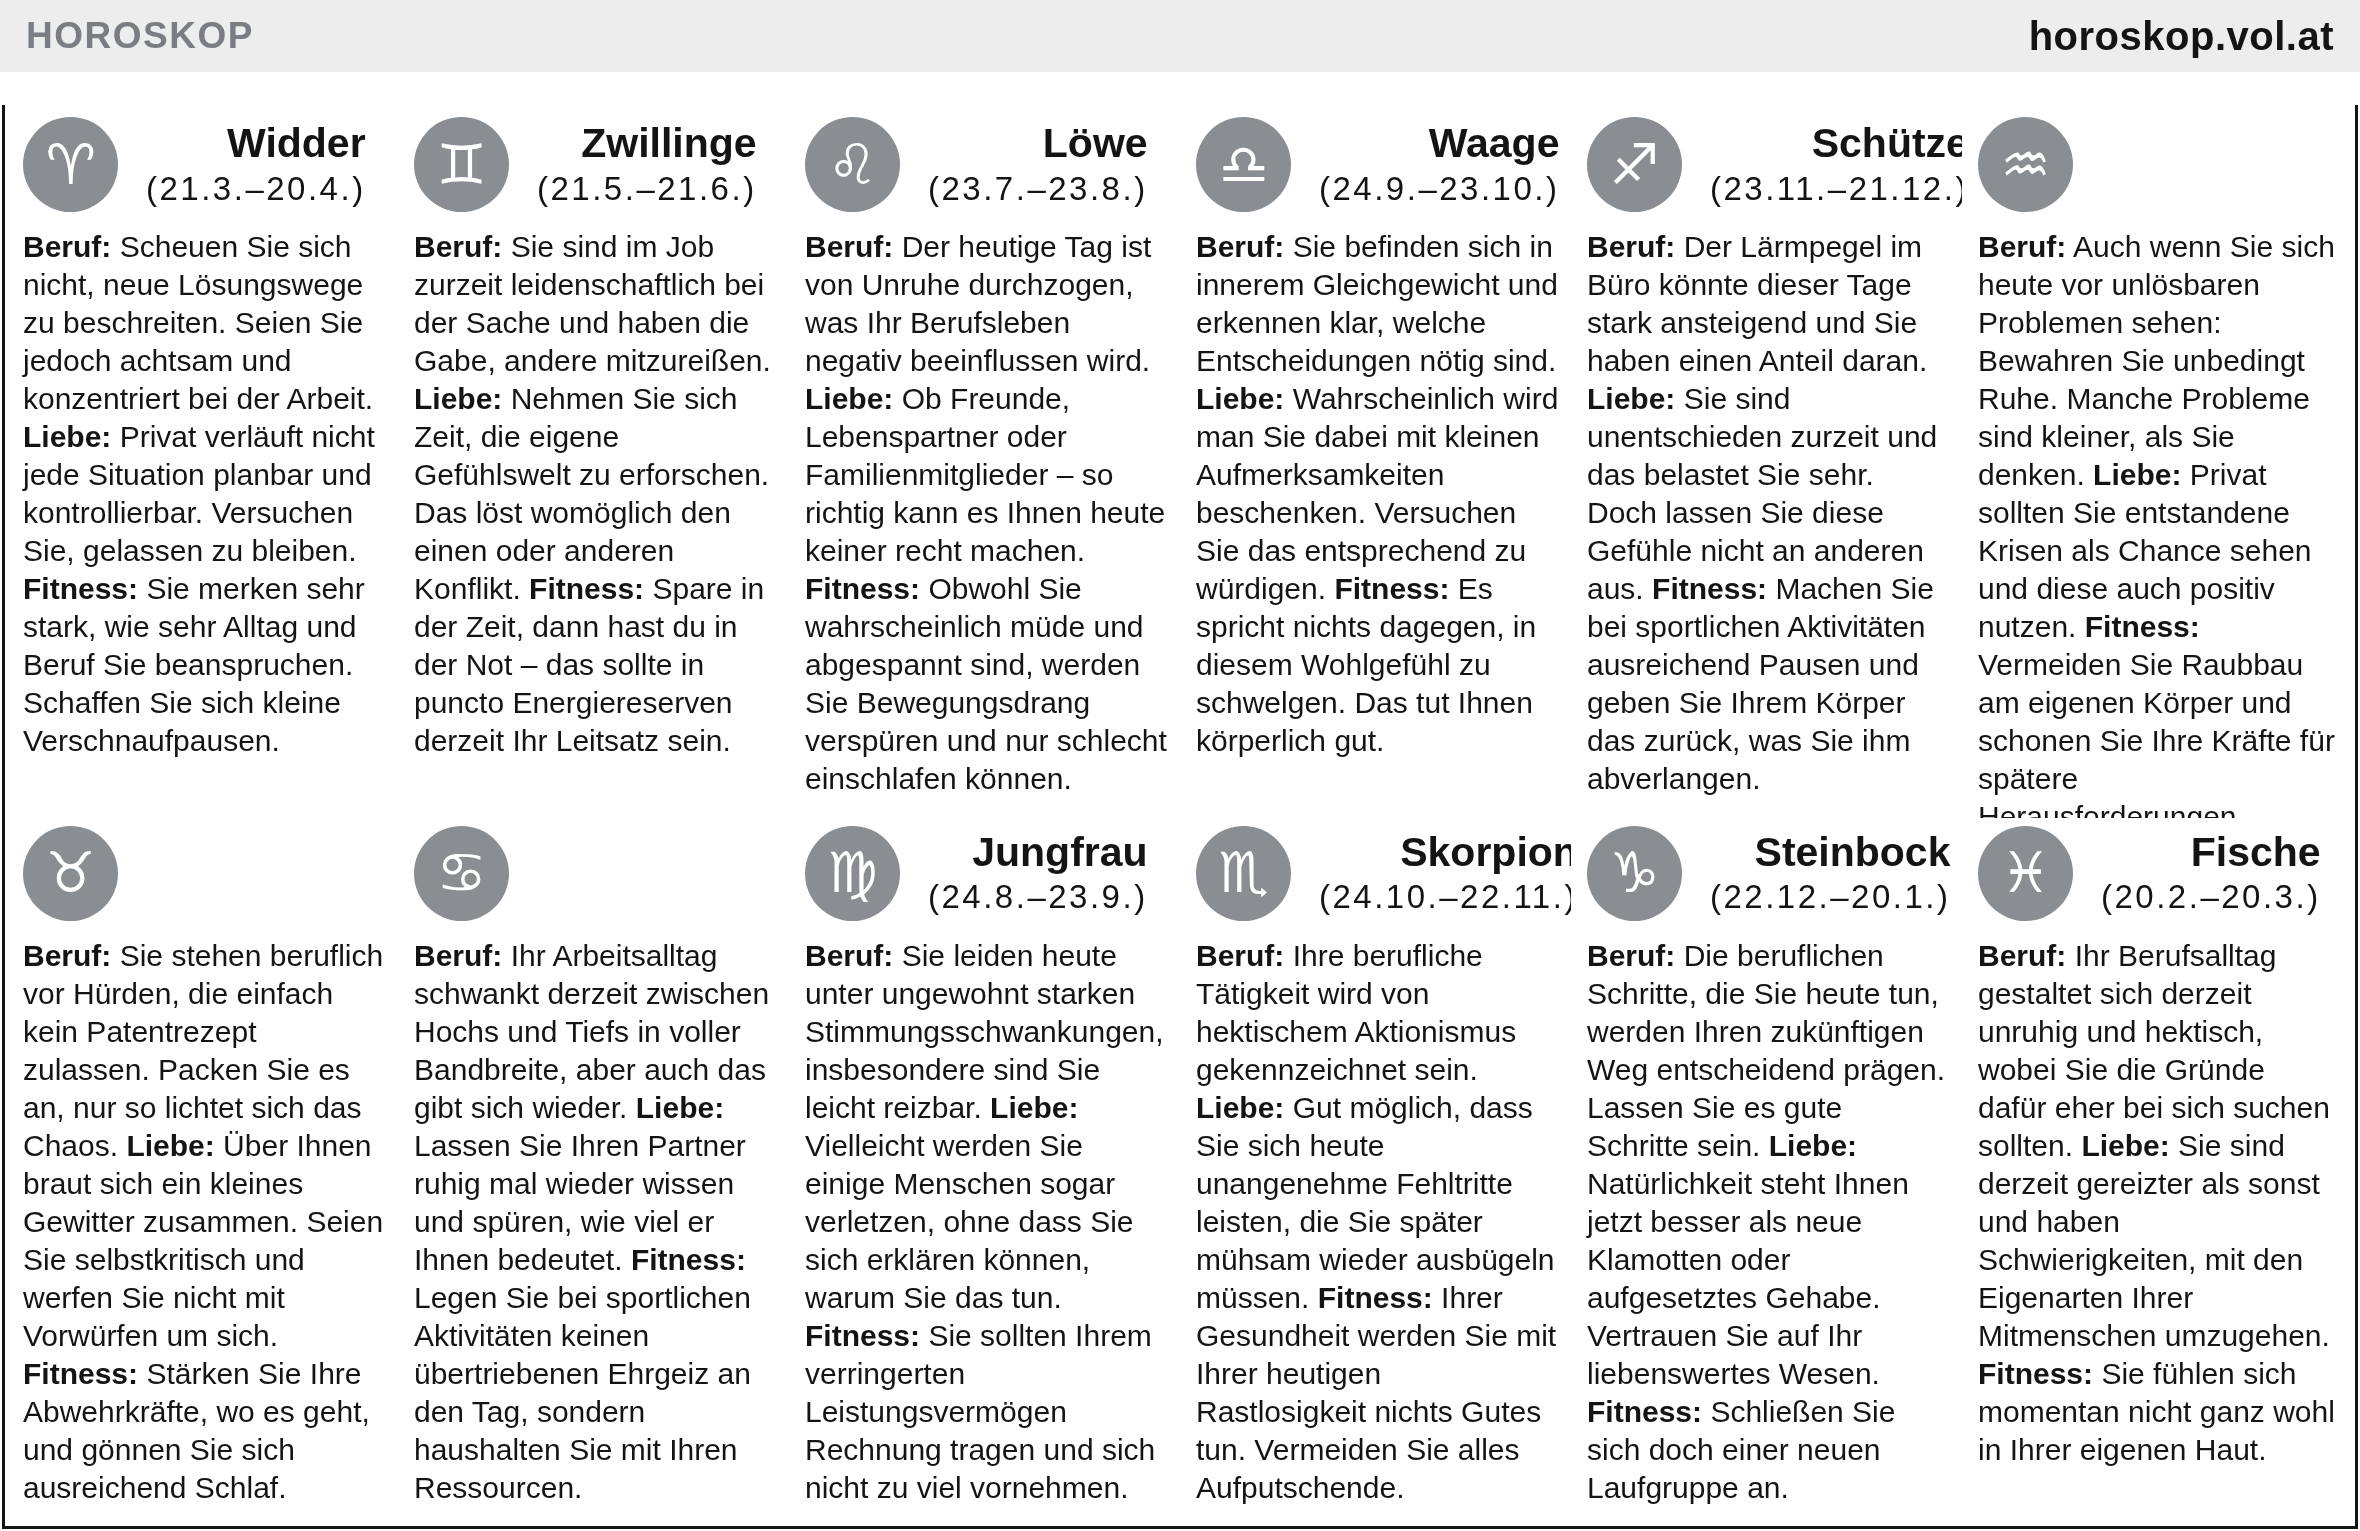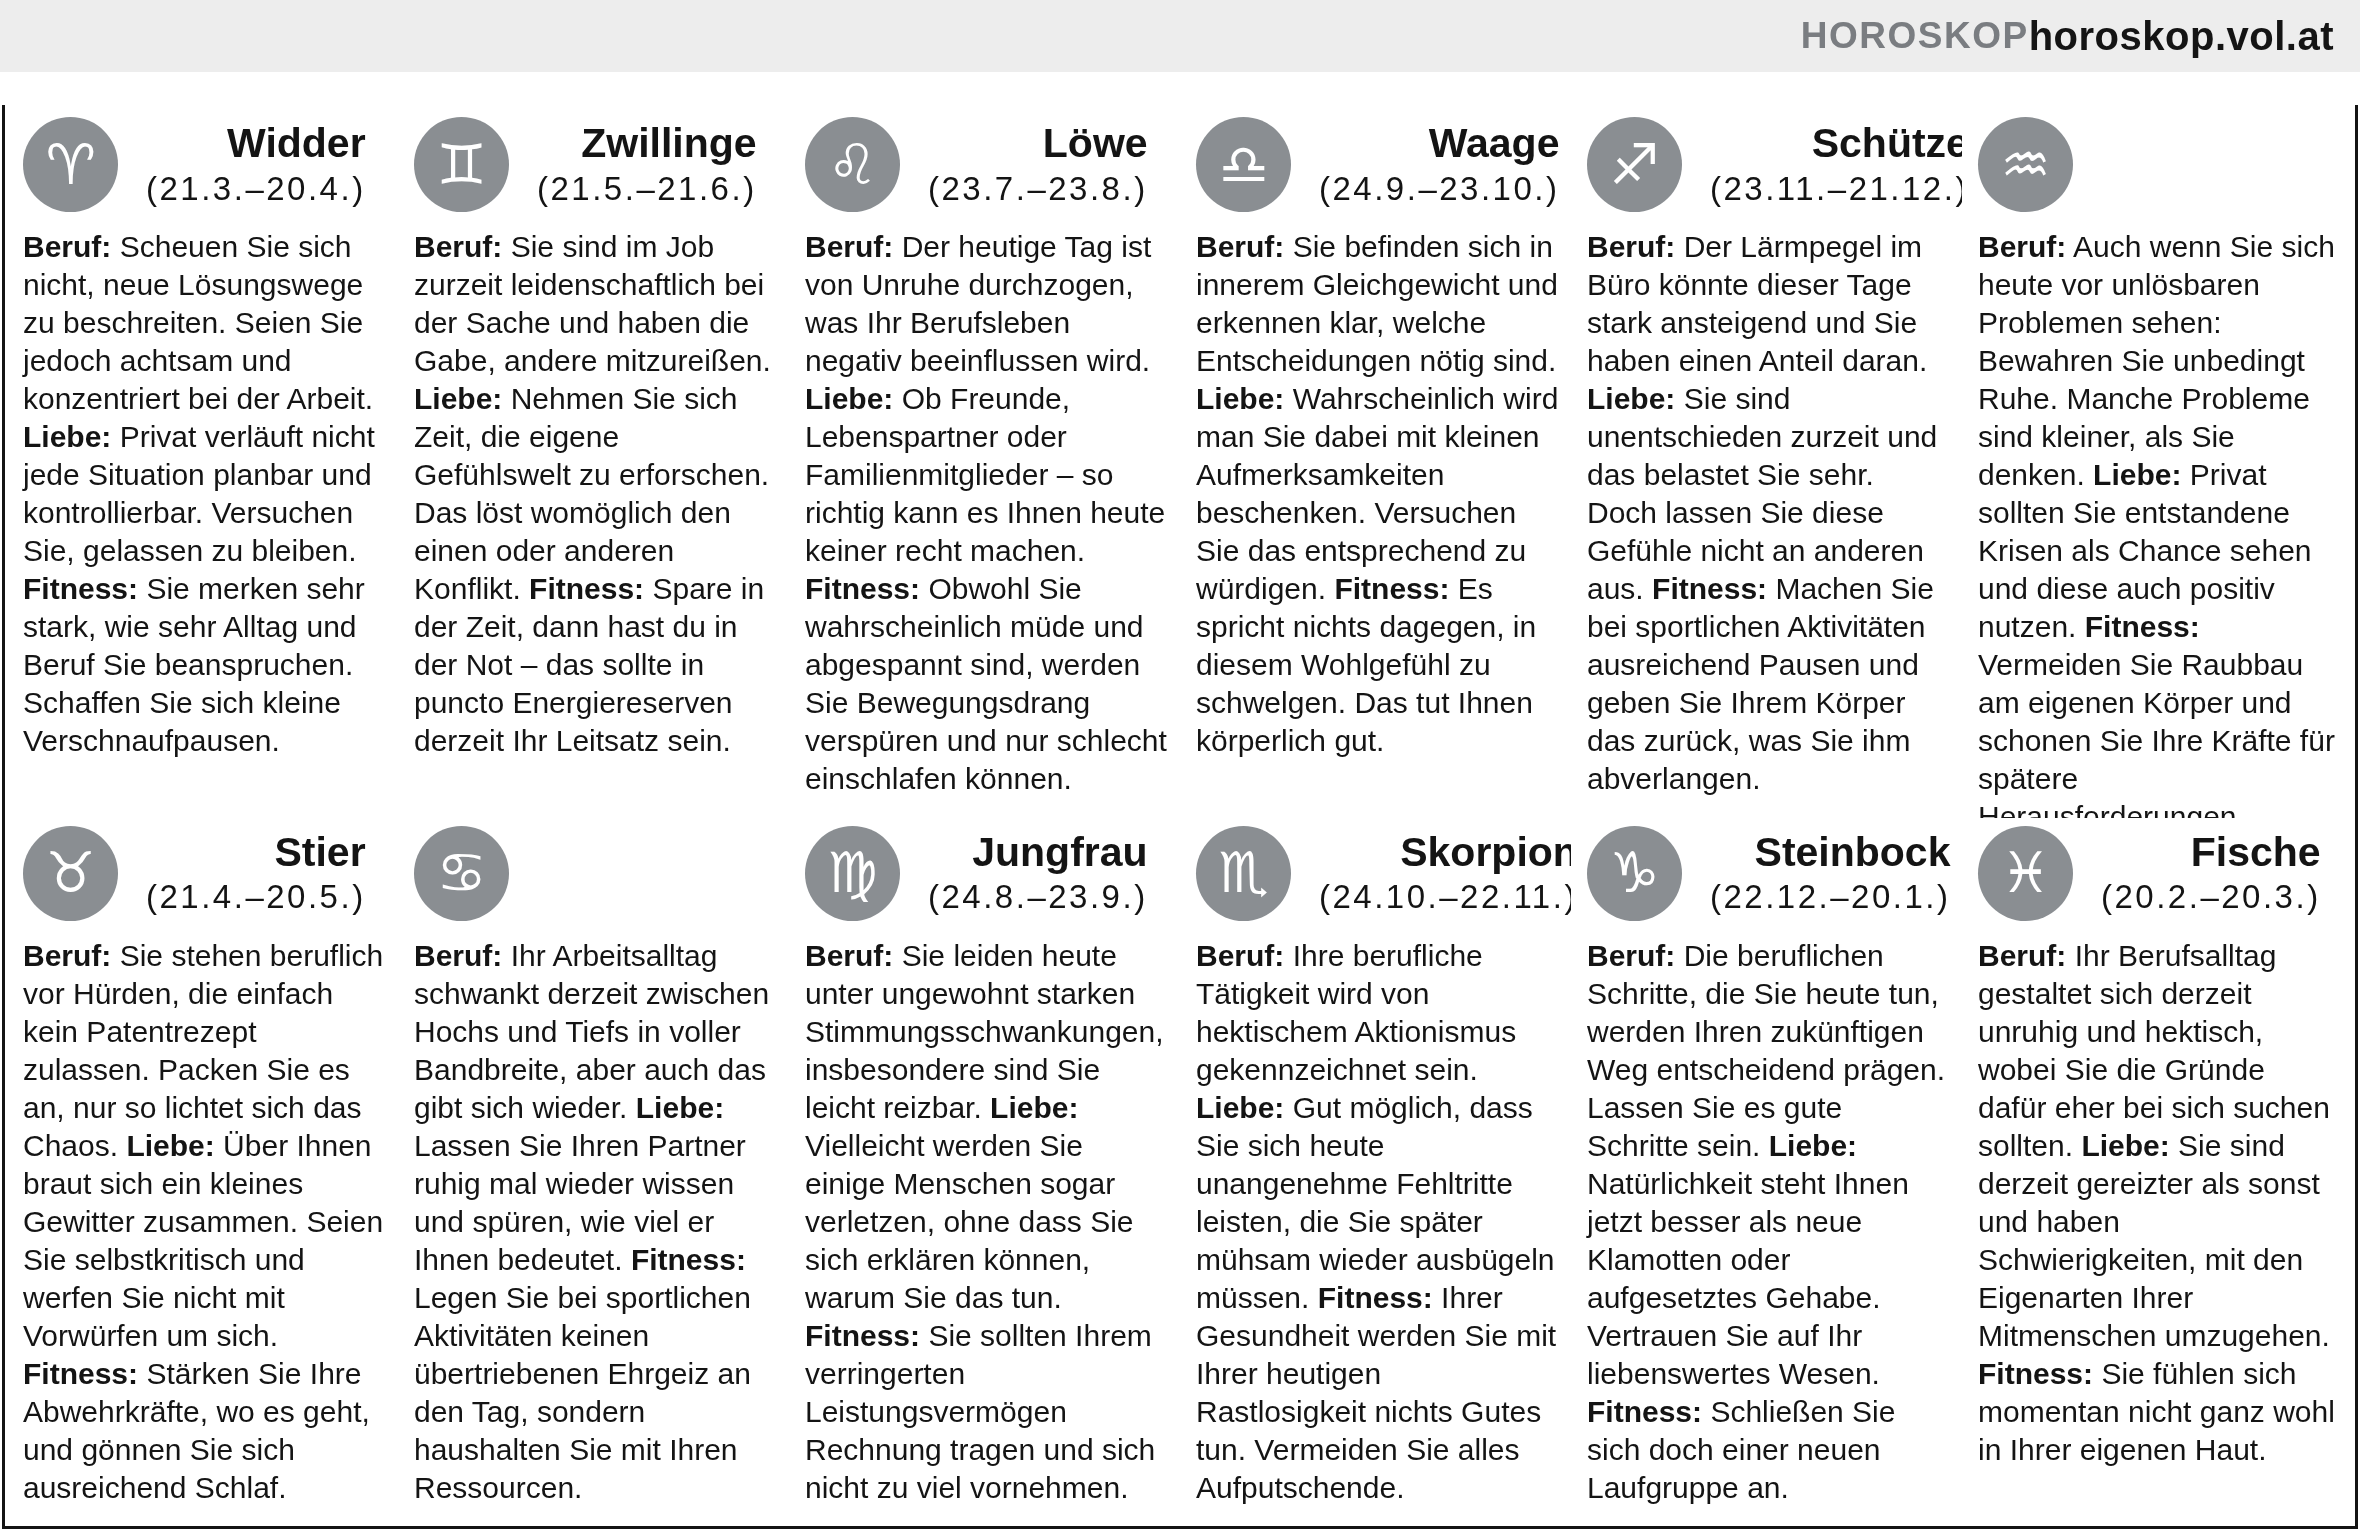--- a/index.html
+++ b/index.html
@@ -4,21 +4,21 @@
 <style>
   html, body { margin:0; padding:0; background:#ffffff; }
   body {
     width:2360px; height:1531px; overflow:hidden;
     font-family:"Liberation Sans","DejaVu Sans",sans-serif;
     color:#1a1a1a;
     -webkit-font-smoothing:antialiased;
   }
   .header-bar {
     height:72px; background:#ededed;
-    display:flex; align-items:center; justify-content:flex-end;
+    display:flex; align-items:center; justify-content:space-between;
     padding:0 26px; box-sizing:border-box;
   }
   .header-title {
     font-size:37px; font-weight:bold; letter-spacing:1.5px; color:#7a7d81;
   }
   .header-site {
     font-size:40px; font-weight:bold; color:#141414; letter-spacing:0.5px;
   }
   .frame {
     margin:33px 2px 0 2px;
@@ -171,24 +171,20 @@
       <b>Liebe:</b> <span>Privat sollten Sie entstandene Krisen als Chance sehen und diese auch positiv nutzen.</span>
       <b>Fitness:</b> <span>Vermeiden Sie Raubbau am eigenen Körper und schonen Sie Ihre Kräfte für spätere Herausforderungen.</span>
     </div>
   </div>
 
   <div class="sign-cell">
     <div class="sign-head">
       <div class="zodiac-circle">
           <span class="zodiac-glyph">♉</span>
         </div>
-      <div>
-        <div class="sign-name">Stier</div>
-        <div class="sign-dates">(21.4.–20.5.)</div>
-      </div>
     </div>
     <div class="sign-text">
       <b>Beruf:</b> <span>Sie stehen beruflich vor Hürden, die einfach kein Patentrezept zulassen. Packen Sie es an, nur so lichtet sich das Chaos.</span>
       <b>Liebe:</b> <span>Über Ihnen braut sich ein kleines Gewitter zusammen. Seien Sie selbstkritisch und werfen Sie nicht mit Vorwürfen um sich.</span>
       <b>Fitness:</b> <span>Stärken Sie Ihre Abwehrkräfte, wo es geht, und gönnen Sie sich ausreichend Schlaf.</span>
     </div>
   </div>
 
   <div class="sign-cell">
     <div class="sign-head">

